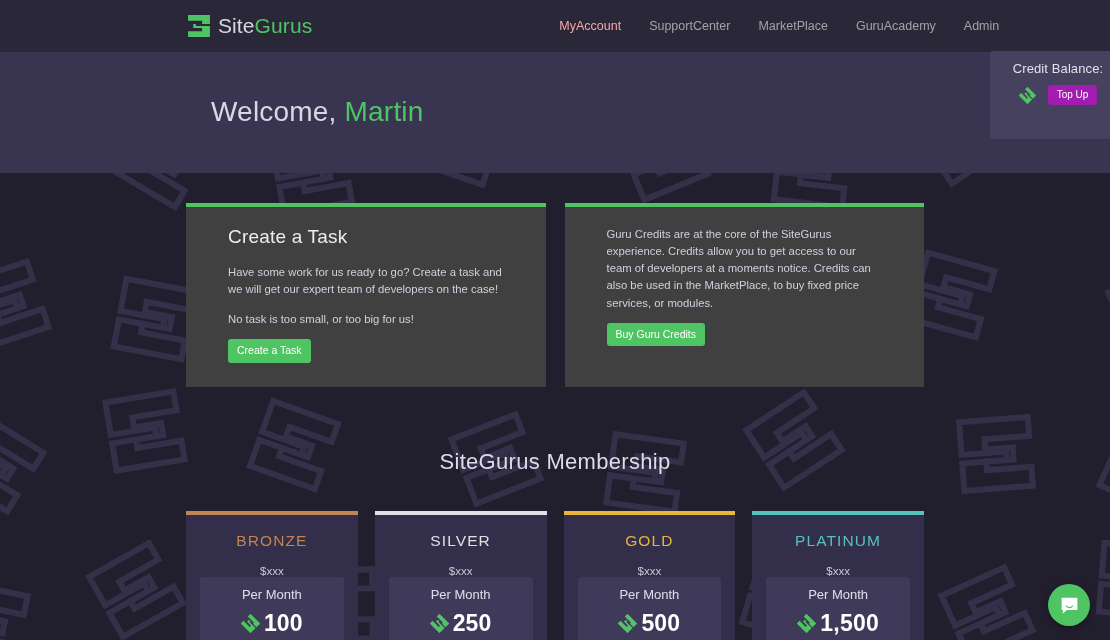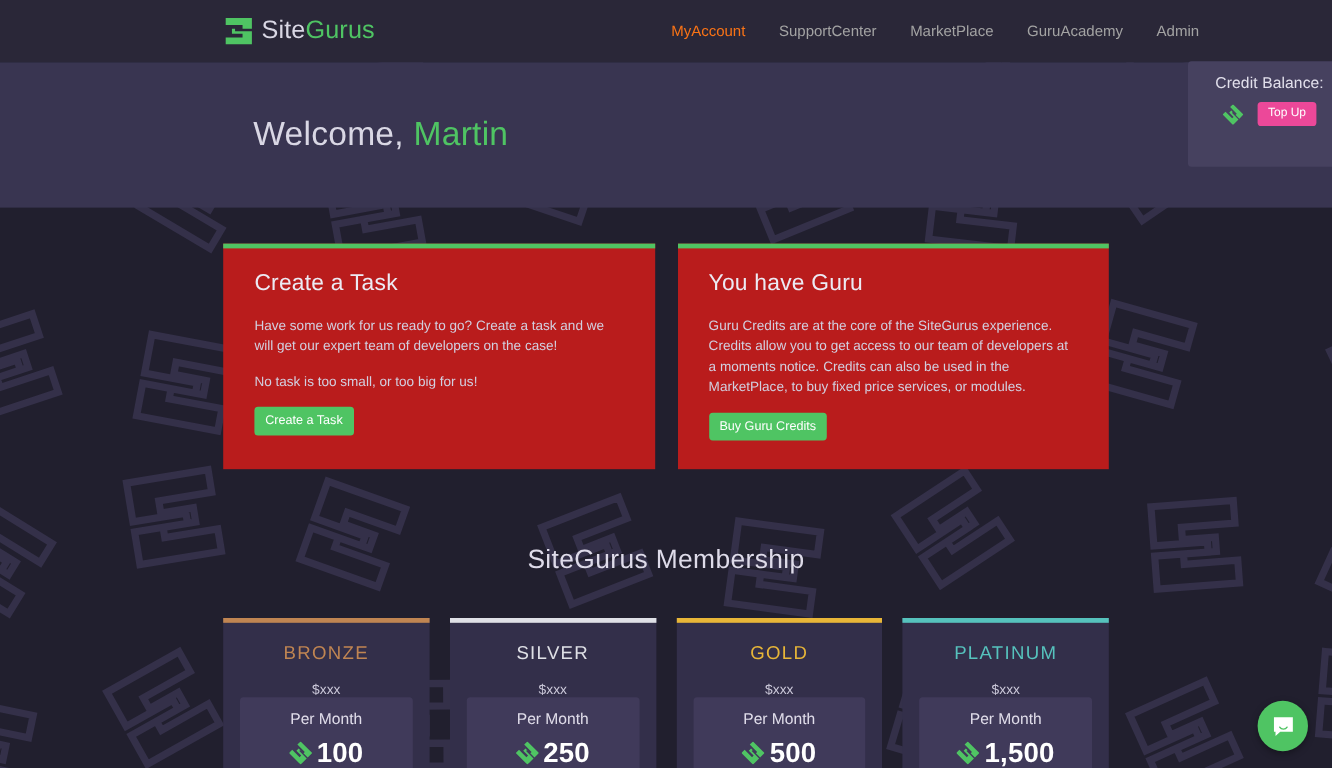--- a/index.html
+++ b/index.html
@@ -68,21 +68,21 @@
     gap: 28px;
     margin-left: 247px;
     font-size: 12.5px;
   }
   .nav-link {
     color: #a3a3a3;
     text-decoration: none;
     white-space: nowrap;
     cursor: pointer;
   }
-  .nav-link.active { color: #f97316; }
+  .nav-link.active { color: #fca5a5; }
 
   
   .hero {
     position: relative;
     z-index: 5;
     height: 121px;
     background: #393551;
     padding: 0 186px;
     display: flex;
     align-items: center;
@@ -126,21 +126,21 @@
     letter-spacing: .1px;
   }
   .credit-row {
     display: flex;
     align-items: center;
     justify-content: center;
     gap: 12px;
   }
   .credit-icon { width: 17px; height: 17px; display: block; }
   .btn-topup {
-    background: #ec4899;
+    background: #a21caf;
     color: #ffffff;
     border: none;
     border-radius: 3px;
     font-size: 10px;
     font-family: inherit;
     padding: 5px 9px;
     cursor: pointer;
     line-height: 1;
   }
 
@@ -151,23 +151,23 @@
     padding: 0 186px;
   }
 
   .cards-row {
     display: flex;
     gap: 19px;
     margin-top: 30px;
   }
   .info-card {
     flex: 1;
-    background: #b91c1c;
+    background: #404040;
     border-top: 4px solid #4fc463;
-    padding: 19px 26px 24px;
+    padding: 19px 42px 24px;
     min-height: 158px;
   }
   .info-card h2 {
     font-size: 19px;
     font-weight: 400;
     color: #eceaf3;
     margin-bottom: 16px;
     letter-spacing: .2px;
   }
   .info-card p {
@@ -504,21 +504,20 @@
   <div class="cards-row">
 
     <div class="info-card">
       <h2>Create a Task</h2>
       <p>Have some work for us ready to go? Create a task and we will get our expert team of developers on the case!</p>
       <p>No task is too small, or too big for us!</p>
       <button class="btn-green">Create a Task</button>
     </div>
 
     <div class="info-card">
-      <h2>You have Guru</h2>
       <p>Guru Credits are at the core of the SiteGurus experience. Credits allow you to get access to our team of developers at a moments notice. Credits can also be used in the MarketPlace, to buy fixed price services, or modules.</p>
       <button class="btn-green">Buy Guru Credits</button>
     </div>
 
   </div>
 
   <div class="membership-title">SiteGurus Membership</div>
 
   <div class="plans-row">
 

